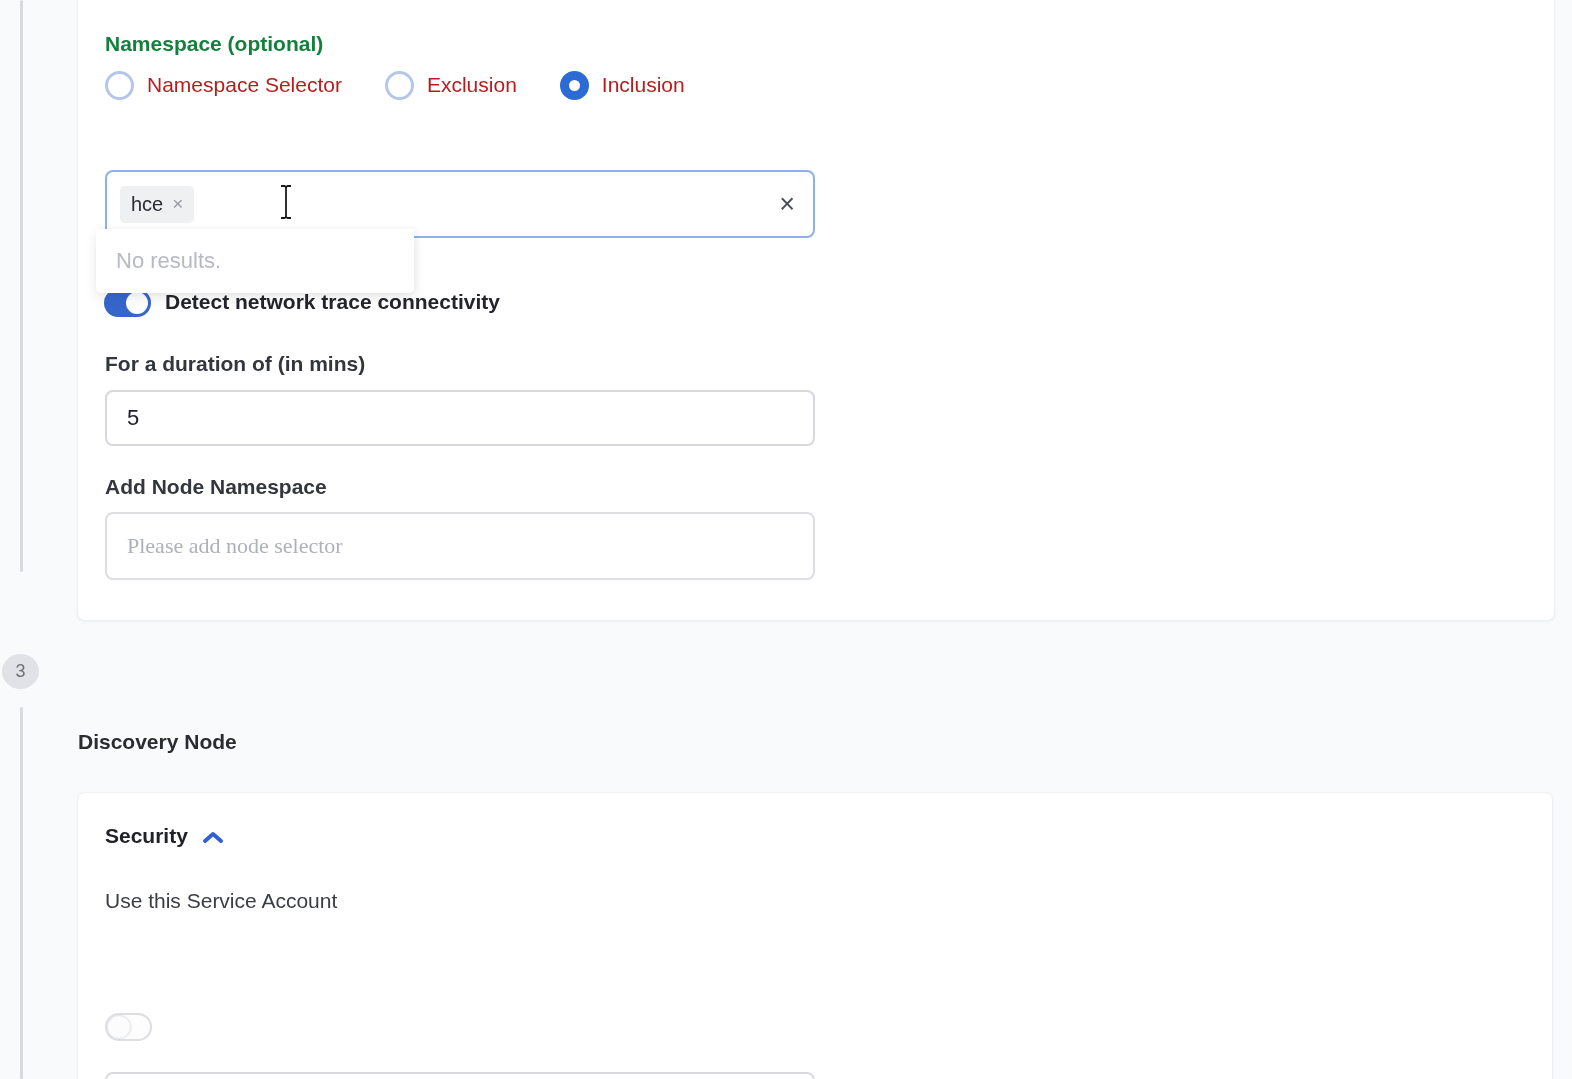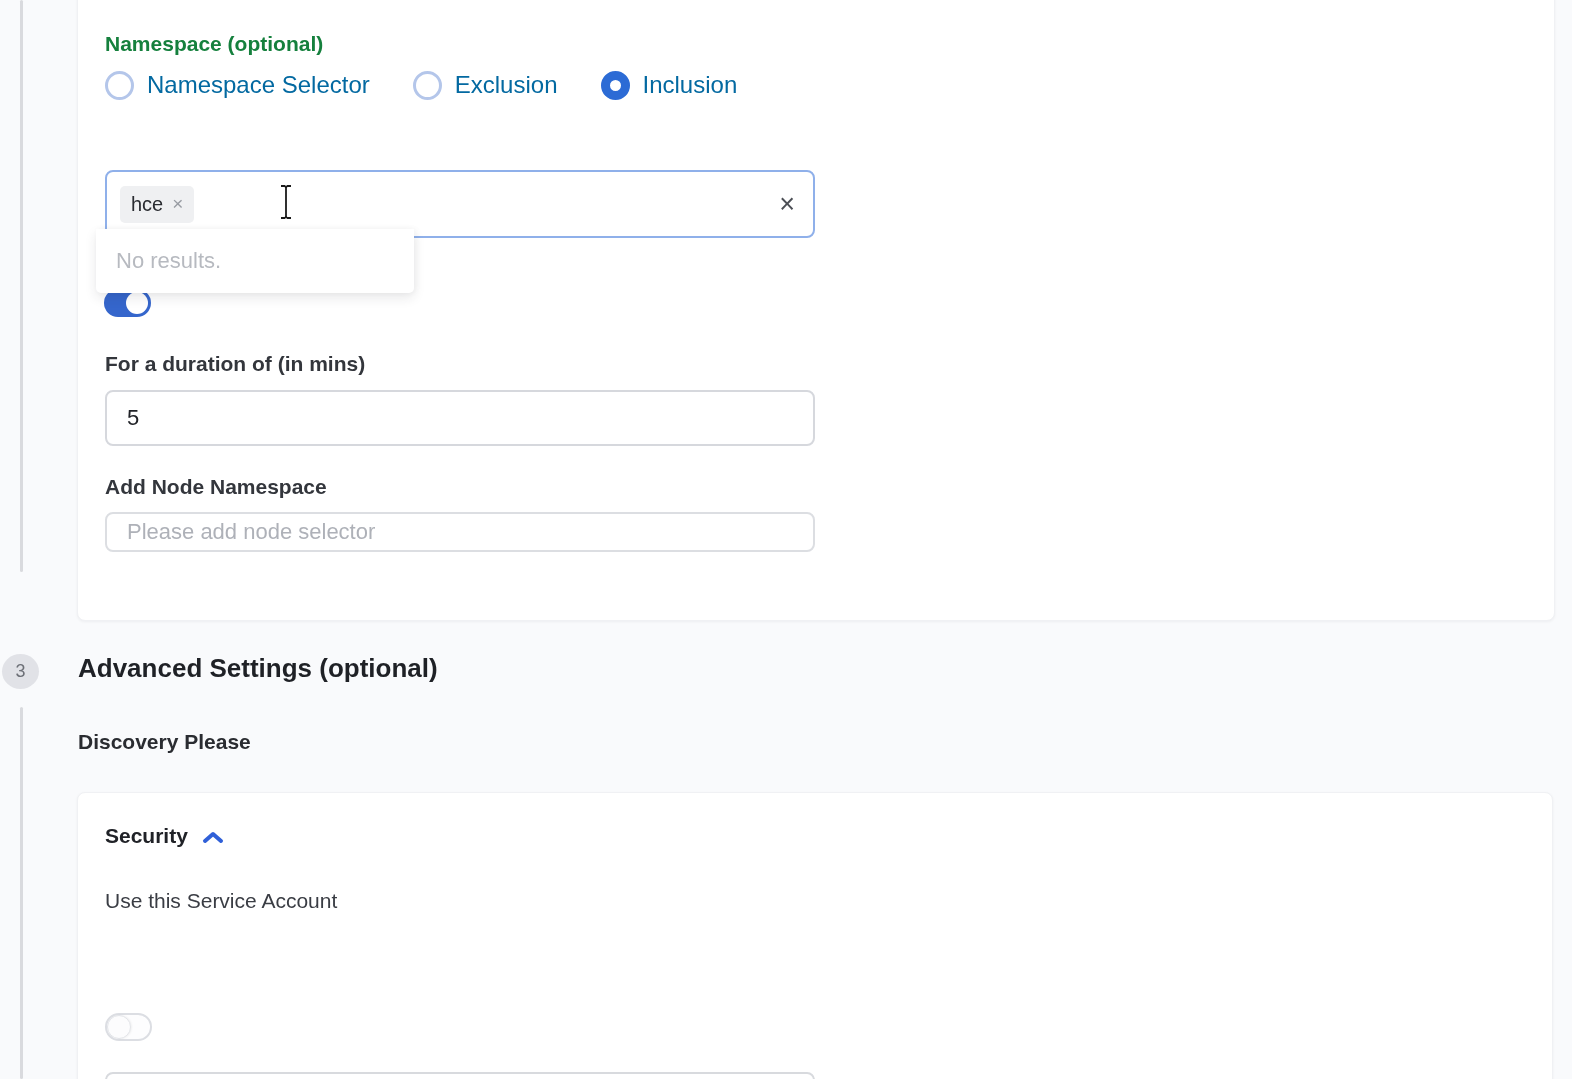--- a/index.html
+++ b/index.html
@@ -19,21 +19,21 @@
                 background: #e1e2e7; color: #6d7077; font-size: 18px; display: flex;
                 align-items: center; justify-content: center; }
 
   .h-bold { position: absolute; font-weight: bold; color: #15803d; font-size: 21px; }
   .label { position: absolute; color: #3a3d44; font-size: 21px; }
 
   
   .radio-row { position: absolute; left: 105px; top: 68px; height: 34px; display: flex; align-items: center; }
   .radio { width: 29px; height: 29px; border-radius: 50%; border: 3px solid #b4c6ea; background: #fff; flex: 0 0 auto; }
   .radio.selected { border: 9px solid #2c6bd5; }
-  .radio-label { font-size: 24px; color: #0369a1; margin-left: 13px; }
+  .radio-label { font-size: 21px; color: #b91c1c; margin-left: 13px; }
   .radio-gap { width: 43px; flex: 0 0 auto; }
 
   
   .ns-input { position: absolute; left: 105px; top: 170px; width: 710px; height: 68px;
               border: 2px solid #8fb0ea; border-radius: 8px; background: #fff;
               display: flex; align-items: center; padding: 0 18px 0 13px; }
   .chip { background: #eff0f2; border-radius: 5px; padding: 7px 11px; display: flex; align-items: center; }
   .chip-text { font-size: 20px; color: #2a2c31; }
   .chip-x { font-size: 19px; color: #989ca3; margin-left: 9px; cursor: pointer; }
   .ns-clear { margin-left: auto; font-size: 27px; color: #4c4f55; line-height: 1; cursor: pointer; }
@@ -54,21 +54,21 @@
   .toggle.off .knob { position: absolute; left: 0px; top: 0px; width: 24px; height: 24px; border-radius: 50%;
                       background: #fcfcfd; border: 1px solid #e3e5e9; box-shadow: 1px 0 2px rgba(0,0,0,0.05); }
   .toggle-label { position: absolute; font-size: 21px; font-weight: bold; color: #232529; z-index: 1; }
 
   
   .text-input { position: absolute; left: 105px; width: 710px; height: 56px; border: 2px solid #dadce0;
                 border-radius: 8px; background: #fff; font-family: "Liberation Sans", sans-serif;
                 font-size: 22px; color: #202227; padding: 0 20px; outline: none; }
   .text-input::placeholder { color: #aeb1b8; }
   .input-duration { top: 390px; border-color: #d6d8dd; }
-  .input-node { top: 512px; height: 40px; border-color: #dcdee2; }
+  .input-node { top: 512px; height: 68px; border-color: #dcdee2; font-family: Liberation Serif, serif; }
   .input-sa { top: 924px; border-color: #c9d2e4; }
   .input-cut { top: 1072px; height: 40px; border-color: #d8dade; }
 
   .section-title { position: absolute; left: 78px; top: 653px; font-size: 26px; font-weight: bold; color: #1f2126; }
   .section-sub { position: absolute; left: 78px; top: 730px; font-size: 21px; font-weight: 600; color: #2a2c31; }
 
   .sec-header { position: absolute; left: 105px; top: 824px; display: flex; align-items: center; cursor: pointer; }
   .sec-title { font-size: 21px; font-weight: bold; color: #202227; }
   .chev { margin-left: 14px; margin-top: 3px; }
 </style>
@@ -109,29 +109,29 @@
     <path d="M3 2 H7 M9 2 H13 M8 2 V34 M3 34 H7 M9 34 H13 M7 2 Q8 3 8 4 M9 2 Q8 3 8 4 M7 34 Q8 33 8 32 M9 34 Q8 33 8 32" stroke="#1a1a1a" stroke-width="1.8" fill="none"></path>
   </svg>
 
   <div class="dropdown">
     <span class="dropdown-text">No results.</span>
   </div>
 
   <div class="toggle on" style="left:104px; top:289px;">
     <div class="knob"></div>
   </div>
+  <div class="toggle-label" style="left:165px; top:290px;">Detect network trace connectivity</div>
 
   <div class="label" style="left:105px; top:352px; font-weight:600; color:#33363c;">For a duration of (in mins)</div>
   <input class="text-input input-duration" value="5" style="">
 
   <div class="label" style="left:105px; top:475px; font-weight:600; color:#33363c;">Add Node Namespace</div>
   <input class="text-input input-node" placeholder="Please add node selector" style="">
 
-  <div class="section-title">Advanced Settings (optional)</div>
-  <div class="section-sub">Discovery Please</div>
+  <div class="section-sub">Discovery Node</div>
 
   <div class="card card2"></div>
 
   <div class="sec-header">
     <span class="sec-title">Security</span>
     <svg class="chev" width="22" height="15" viewBox="0 0 22 15">
       <polyline points="3,11 11,4 19,11" fill="none" stroke="#3060d8" stroke-width="4" stroke-linecap="round" stroke-linejoin="round"></polyline>
     </svg>
   </div>
 

